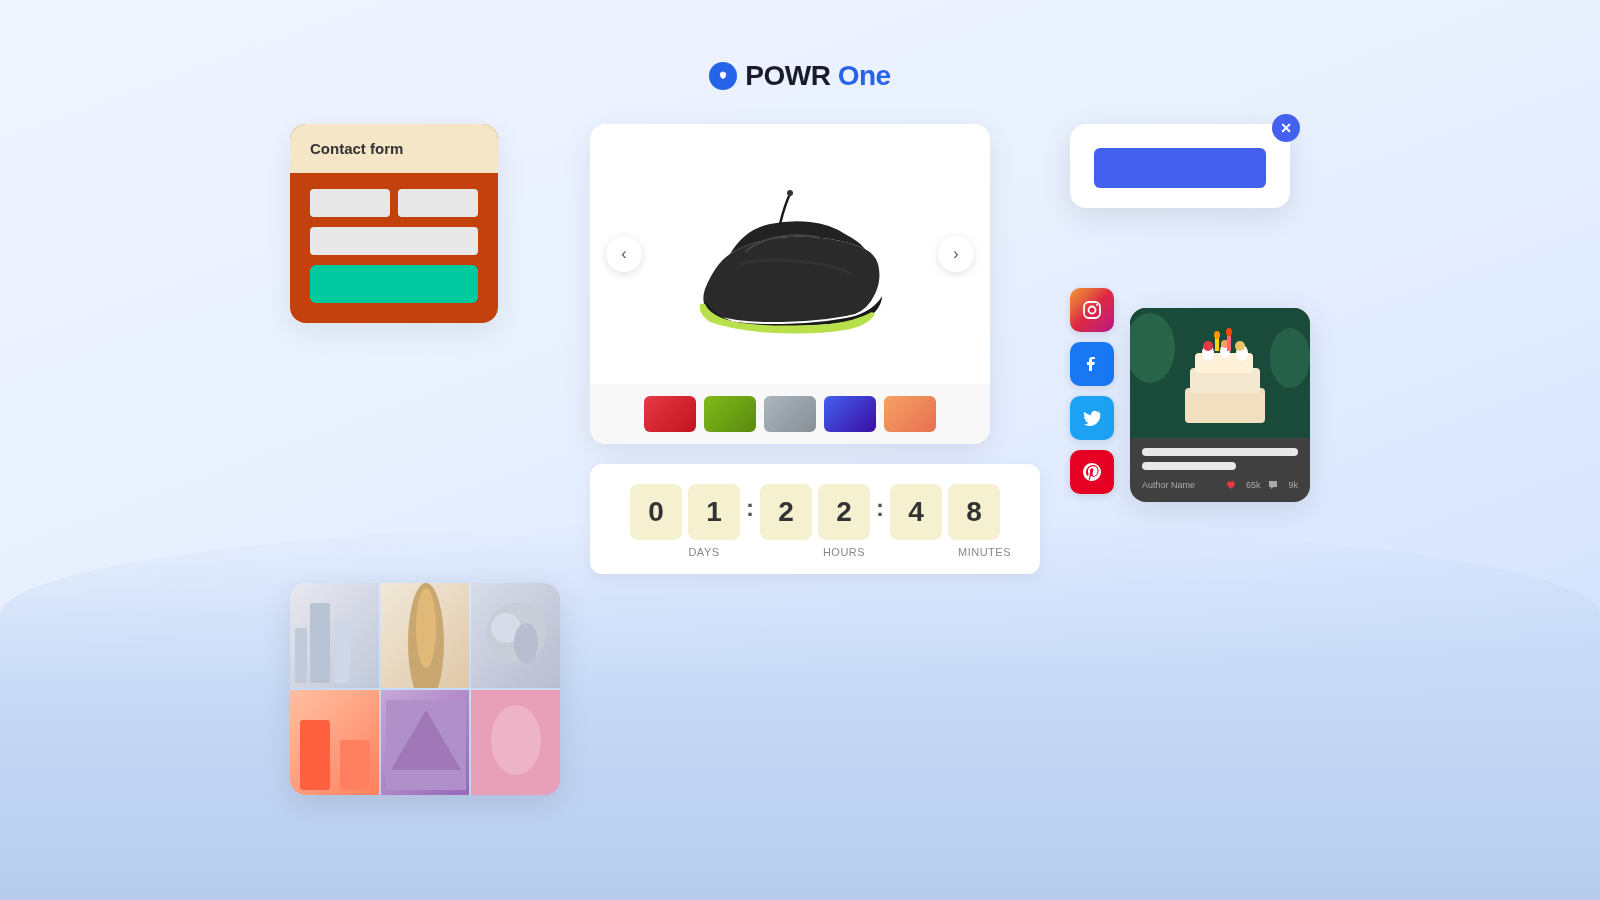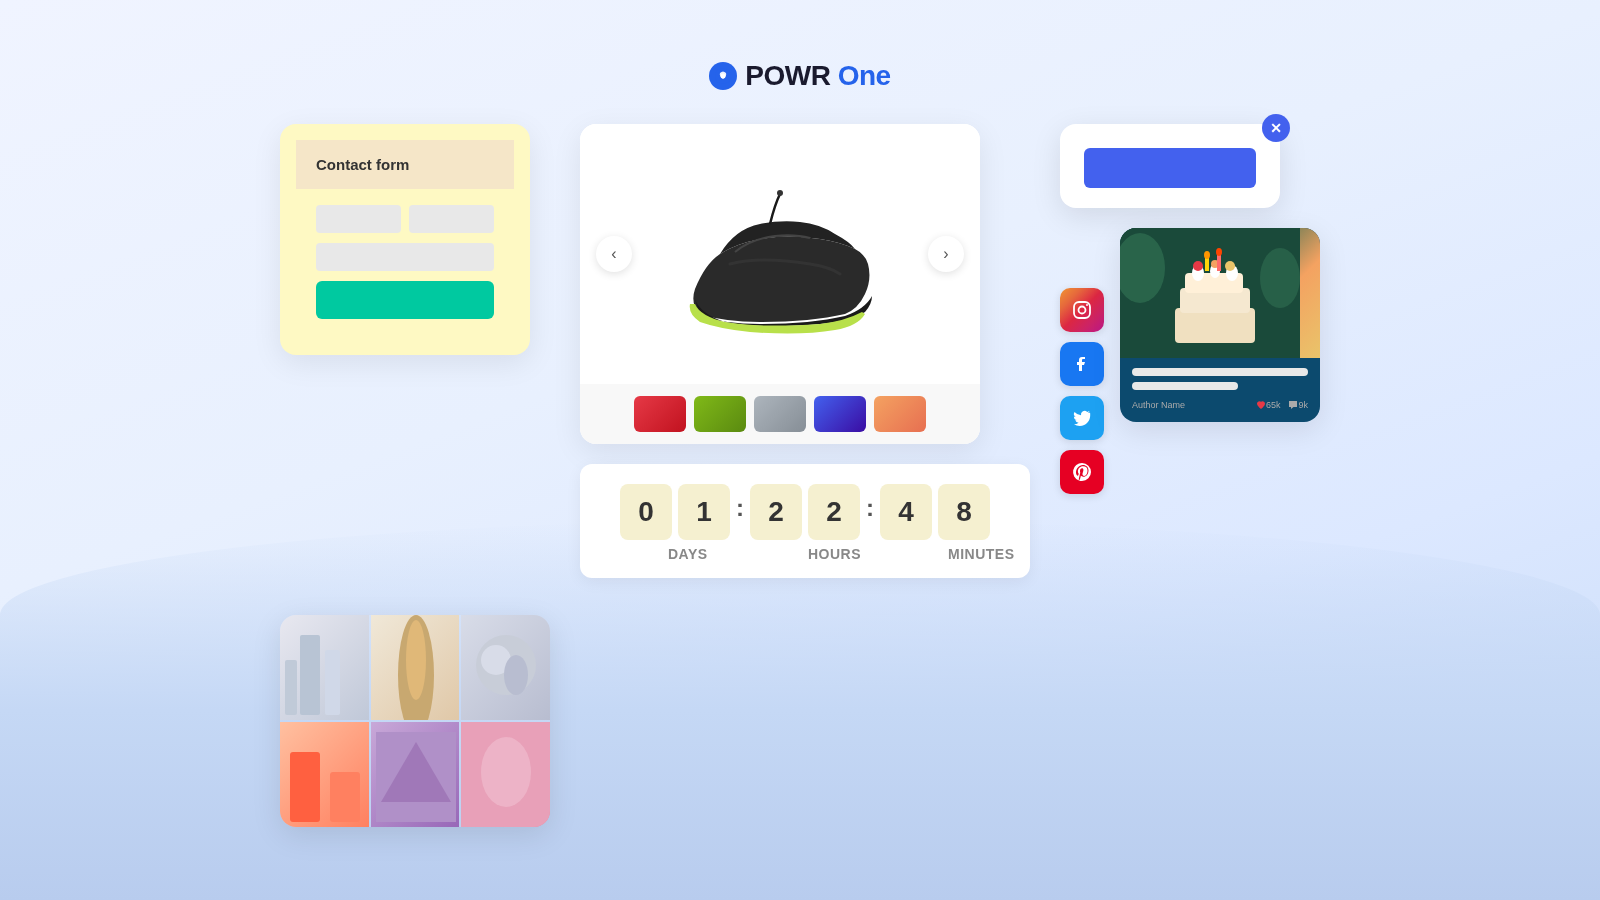--- a/index.html
+++ b/index.html
@@ -75,24 +75,24 @@
       display: flex;
       gap: 30px;
       align-items: flex-start;
       justify-content: center;
       width: 100%;
       padding: 0 80px;
     }
 
     
     .contact-form-card {
-      background: #fef9c3;
+      background: #c2410c;
       border-radius: 16px;
-      padding: 16px;
-      width: 250px;
+      padding: 0;
+      width: 208px;
       box-shadow: 0 8px 30px rgba(0,0,0,0.08);
       overflow: hidden;
       flex-shrink: 0;
     }
     .cf-header {
       background: #f5e6c8;
       padding: 16px 20px;
       font-size: 15px;
       font-weight: 600;
       color: #333;
@@ -253,23 +253,23 @@
       padding-bottom: 8px;
     }
     .cd-labels {
       display: flex;
       gap: 6px;
       justify-content: center;
       margin-top: 6px;
     }
     .cd-label {
       width: 52px;
-      text-align: left;
-      font-size: 14px;
-      font-weight: 700;
+      text-align: center;
+      font-size: 11px;
+      font-weight: 400;
       color: #888;
       letter-spacing: 0.5px;
       text-transform: uppercase;
     }
     .cd-label-sep {
       width: 18px;
     }
 
     
     .promo-card {
@@ -330,26 +330,27 @@
       cursor: pointer;
       box-shadow: 0 2px 8px rgba(0,0,0,0.12);
     }
     .si-instagram { background: linear-gradient(135deg, #f09433, #e6683c, #dc2743, #cc2366, #bc1888); color: white; }
     .si-facebook { background: #1877f2; color: white; }
     .si-twitter { background: #1da1f2; color: white; }
     .si-pinterest { background: #e60023; color: white; }
 
     
     .blog-card {
-      background: #0c4a6e;
+      background: #404040;
       border-radius: 16px;
-      width: 200px;
+      width: 180px;
       box-shadow: 0 8px 30px rgba(0,0,0,0.1);
       overflow: hidden;
       flex-shrink: 0;
+      margin-top: 80px;
     }
     .blog-img {
       width: 100%;
       height: 130px;
       background: linear-gradient(135deg, #1a4a3a 0%, #2d6a4f 40%, #f4a261 70%, #e9c46a 100%);
       position: relative;
       overflow: hidden;
     }
     .blog-body {
       padding: 10px 12px 12px;
@@ -375,21 +376,21 @@
     }
     .blog-likes {
       display: flex;
       gap: 8px;
       font-size: 9px;
       color: #aaa;
     }
     .blog-likes span {
       display: flex;
       align-items: center;
-      gap: 0;
+      gap: 10px;
     }
   </style>
 </head>
 <body>
 
 <div class="bg-blob"></div>
 
 <div class="page-wrap">
 
   <div class="logo-area">

